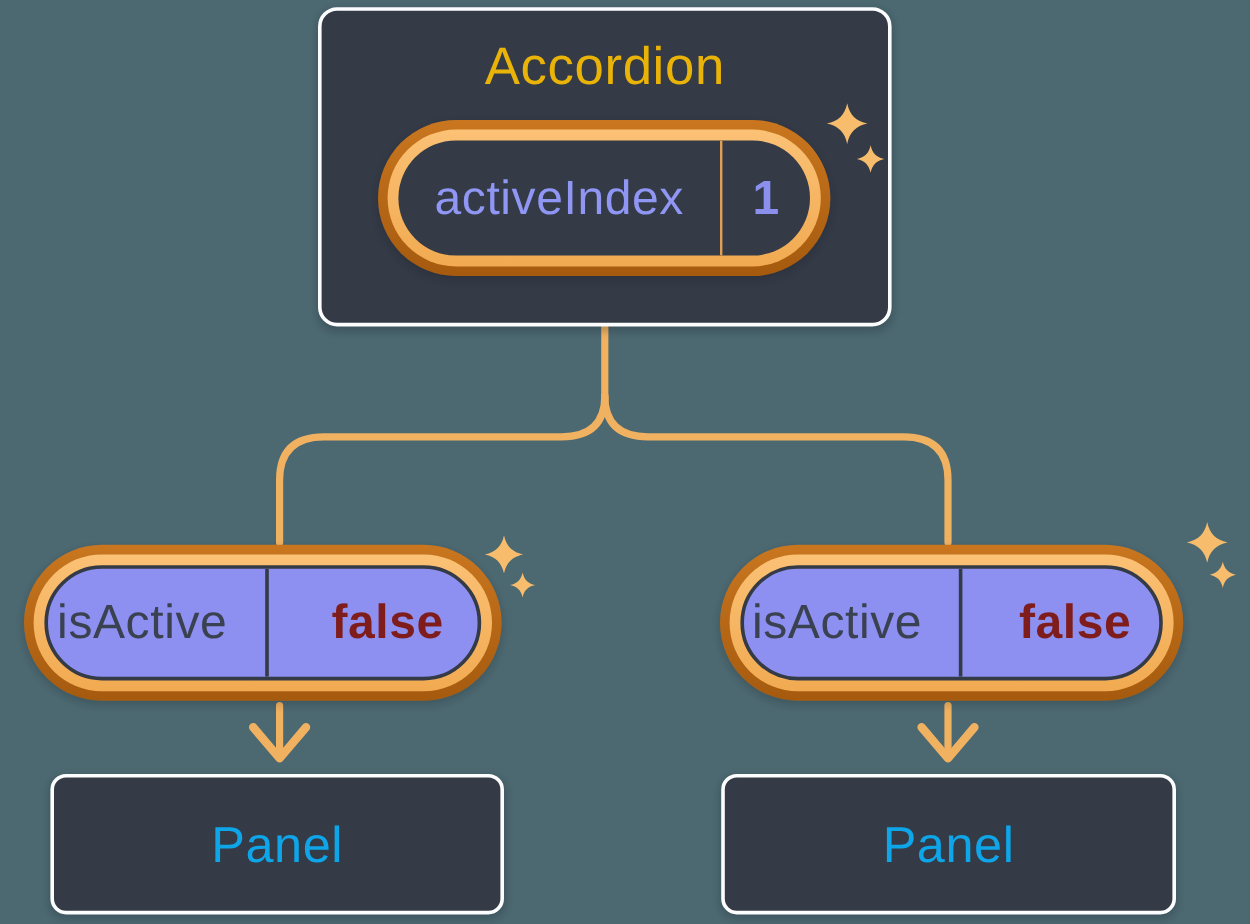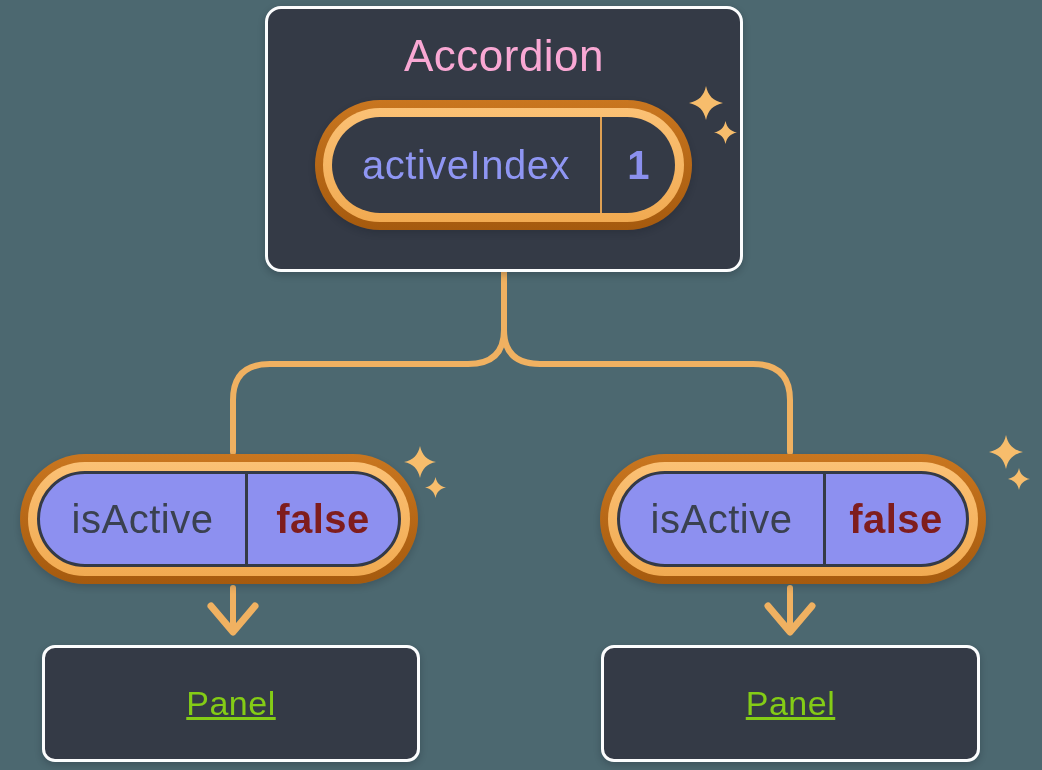--- a/index.html
+++ b/index.html
@@ -17,24 +17,24 @@
     border:3px solid #FCFDFE;
     box-sizing:border-box;
     z-index:2;
     box-shadow:0 3px 7px rgba(15,20,30,.25);
   }
   .accordion-box{left:265px;top:6px;width:478px;height:266px;border-radius:16px;}
   .node-title{
     width:100%;text-align:center;
     margin-top:22px;
     font-size:44px;font-weight:500;letter-spacing:.5px;
-    color:#f9a8d4;
+    color:#eab308;
   }
   .panel{border-radius:13px;display:flex;align-items:center;justify-content:center;}
-  .panel-label{font-size:34px;font-weight:400;letter-spacing:.5px;color:#84cc16;text-decoration:underline;}
+  .panel-label{font-size:42px;font-weight:400;letter-spacing:.5px;color:#0ea5e9;}
   .panel-left{left:42px;top:645px;width:378px;height:117px;}
   .panel-right{left:601px;top:645px;width:379px;height:117px;}
 
   
   .pill-outer{
     position:absolute;z-index:3;
     border-radius:999px;
     background:linear-gradient(180deg,#C9761F,#A55A0E);
     padding:8px;box-sizing:border-box;
     box-shadow:0 3px 7px rgba(15,20,30,.2);
@@ -48,21 +48,21 @@
     height:100%;border-radius:999px;
     display:flex;align-items:stretch;
     overflow:hidden;box-sizing:border-box;
   }
   .state-pill{left:315px;top:100px;width:377px;height:130px;}
   .state-pill .pill-core{background:#343A46;}
   .state-pill .pill-divider{width:2px;background:#DFA053;}
   .state-pill .pill-label{color:#8F96F3;}
   .state-pill .pill-value{width:73px;color:#8B90EE;}
 
-  .prop-pill .pill-core{background:#8D90F0;border:3px solid #343A46;}
+  .prop-pill .pill-core{background:#8D90F0;border:3px solid #343A46;gap:24px;}
   .prop-pill .pill-divider{width:3px;background:#343A46;}
   .prop-pill .pill-label{color:#3A4150;}
   .prop-pill .pill-value{color:#7f1d1d;}
   .prop-pill-left{left:20px;top:454px;width:398px;height:130px;}
   .prop-pill-left .pill-value{width:150px;}
   .prop-pill-right{left:600px;top:454px;width:386px;height:130px;}
   .prop-pill-right .pill-value{width:140px;}
 
   .pill-label{
     flex:1;display:flex;align-items:center;justify-content:center;

